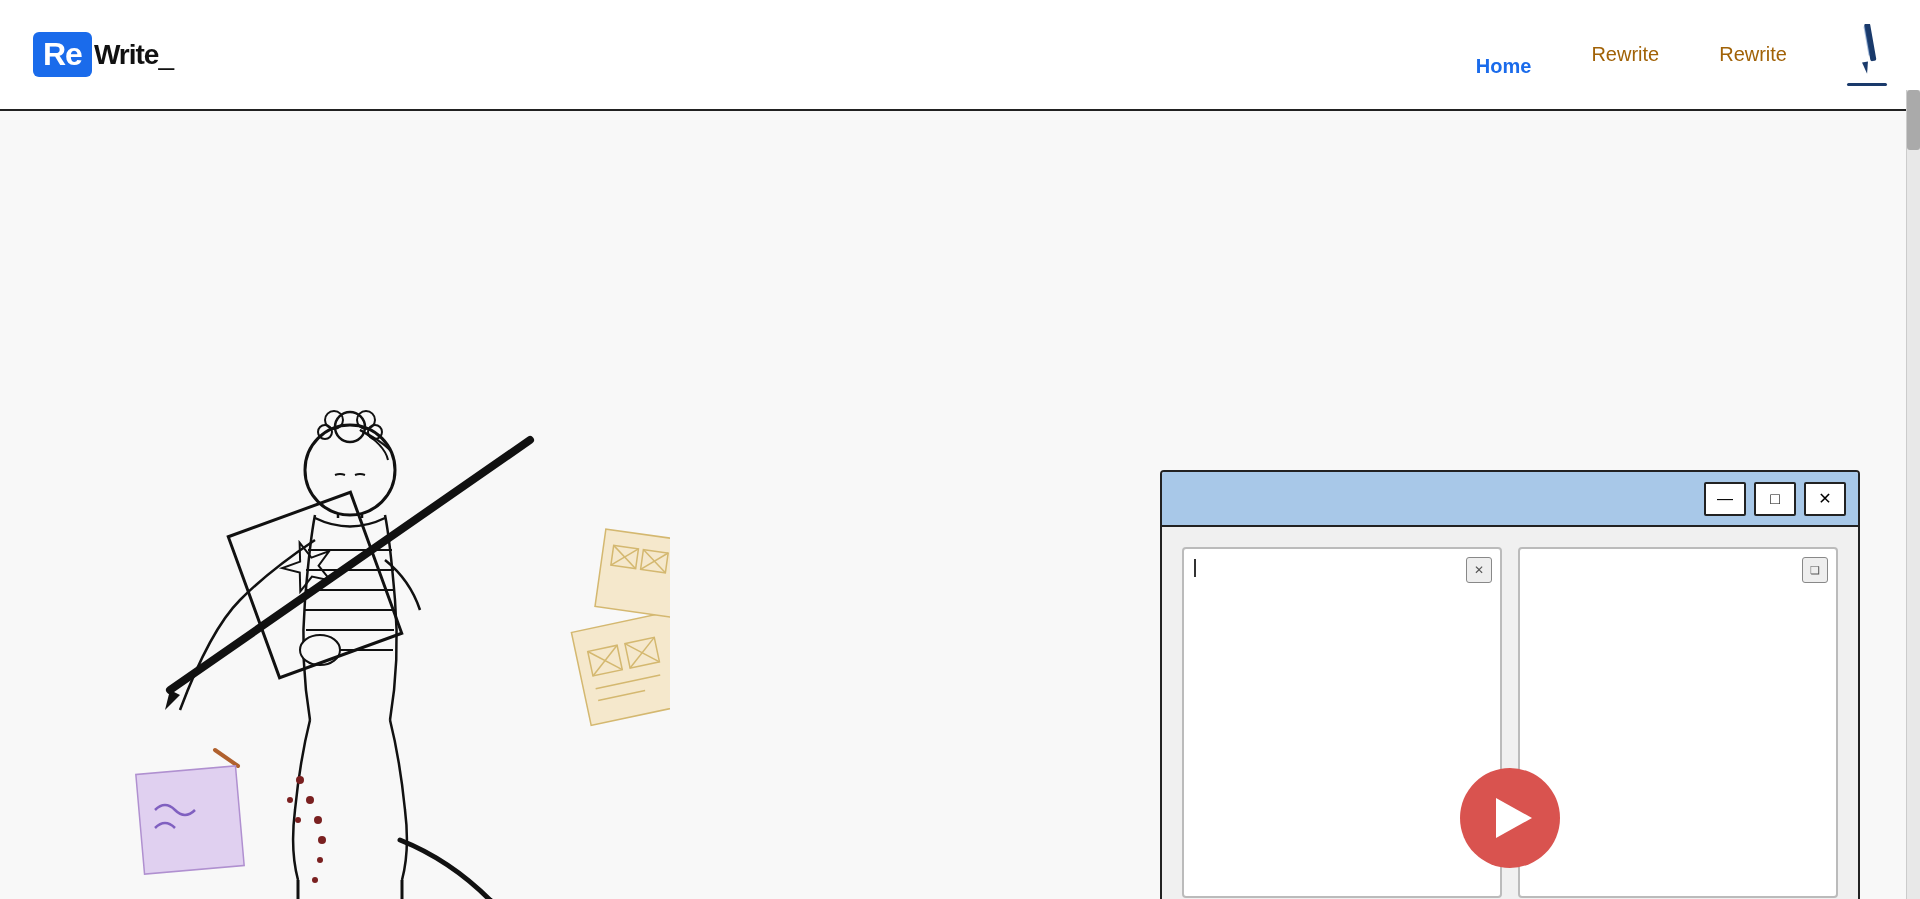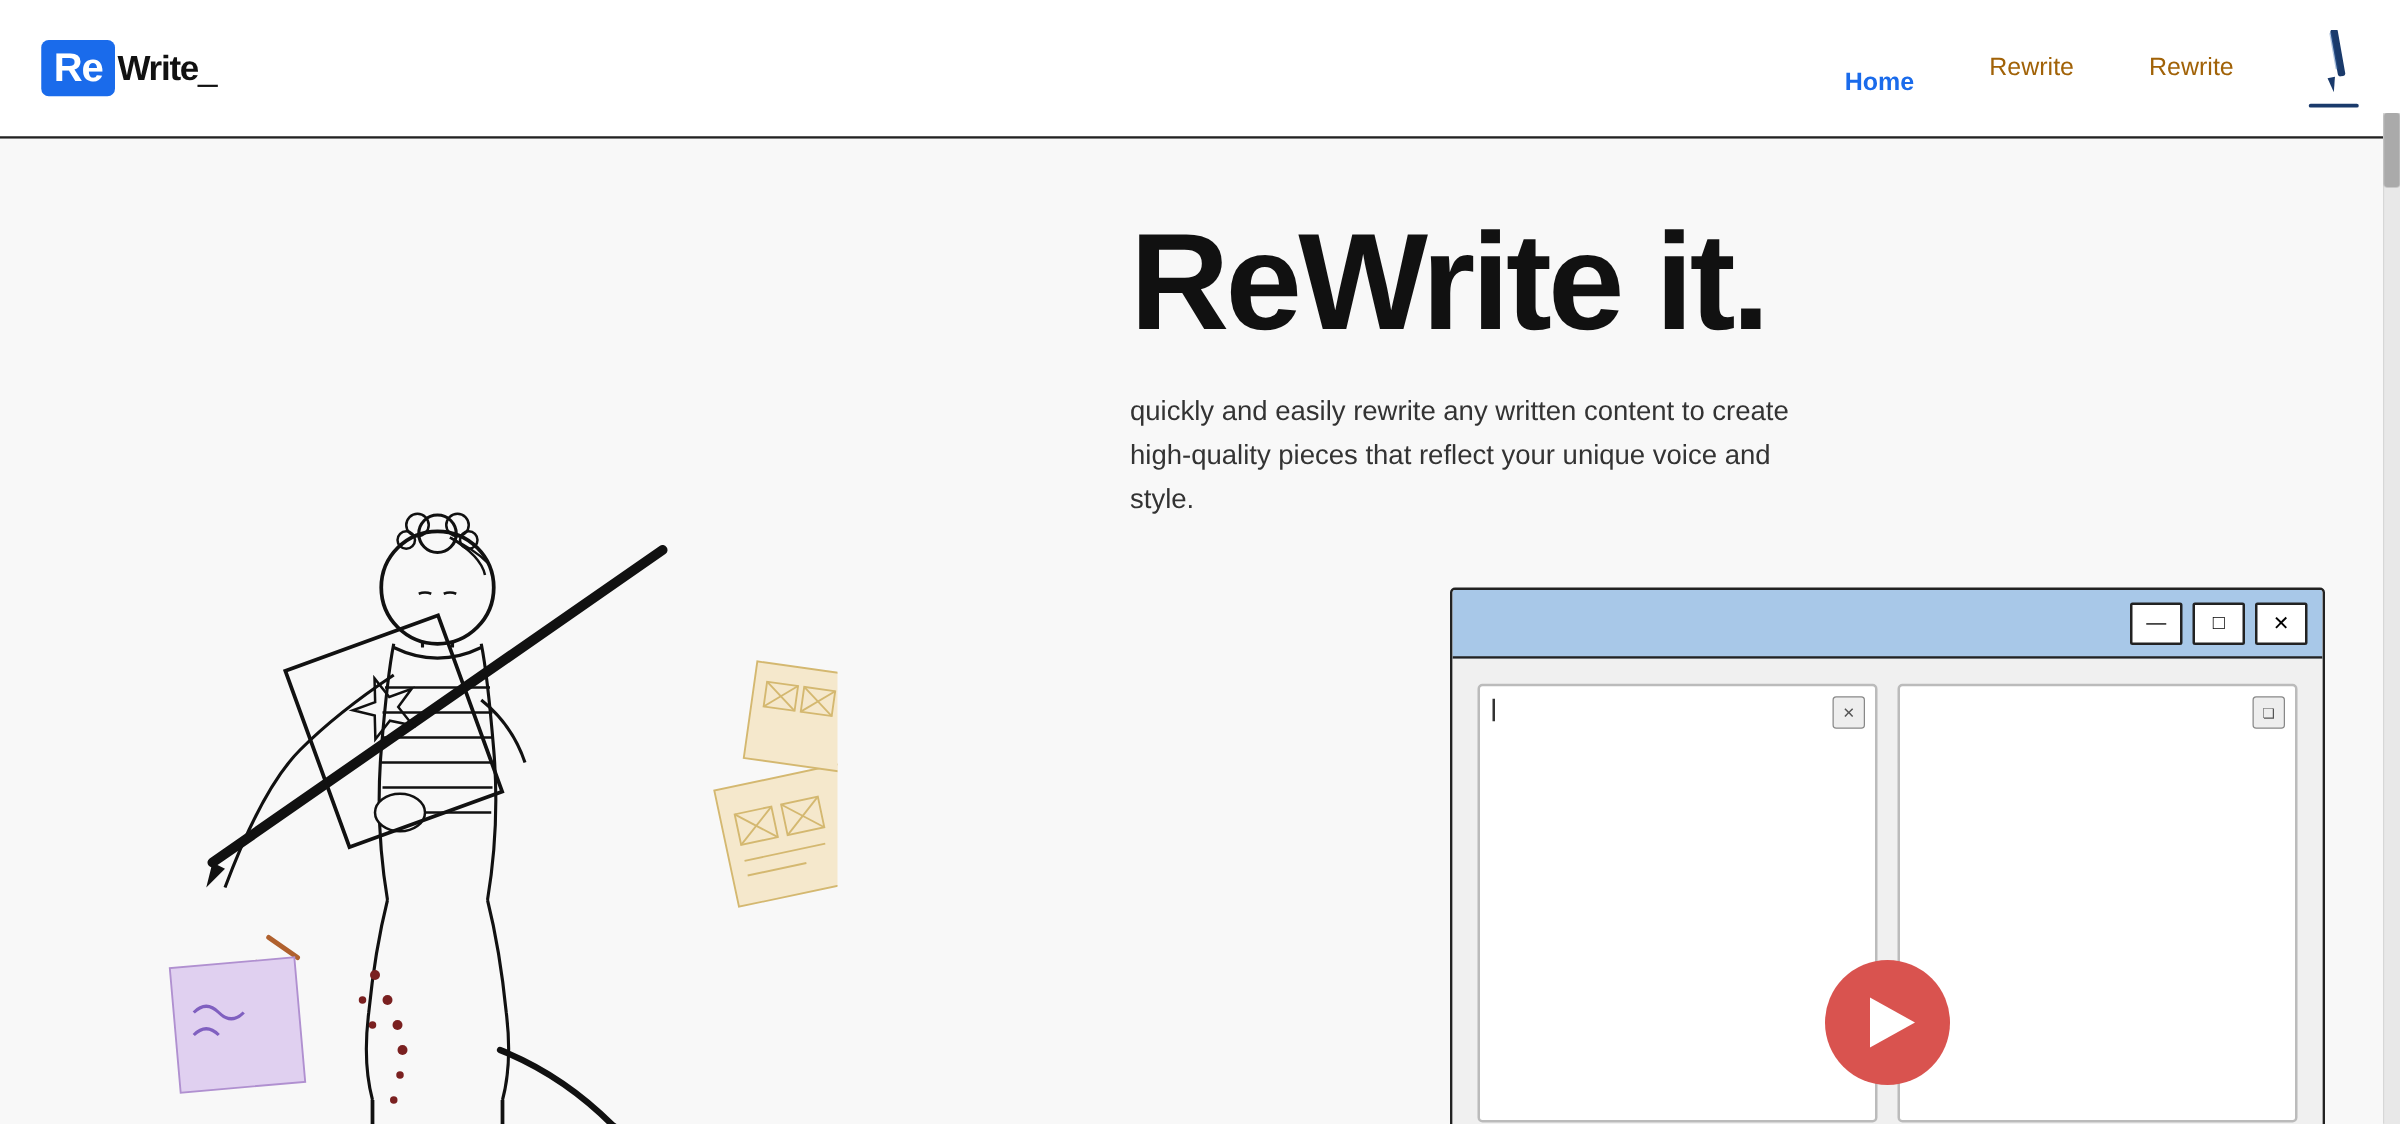--- a/index.html
+++ b/index.html
@@ -293,24 +293,20 @@
 
         <rect x="15" y="2" width="2" height="30" rx="1" fill="#3a6aab" transform="rotate(-10 16 0)" opacity="0.4"></rect>
       </svg>
       <div class="pen-base"></div>
     </div>
   </div>
 </nav>
 
 <section class="hero">
 
-  <div class="hero-text">
-    <h1 class="hero-title">ReWrite it.</h1>
-    <p class="hero-subtitle">quickly and easily rewrite any written content to create high-quality pieces that reflect your unique voice and style.</p>
-  </div>
 
   <div class="illustration-area">
 
     <div class="person-illustration">
       <svg viewBox="0 0 620 580" fill="none" xmlns="http://www.w3.org/2000/svg" style="width:100%;height:100%;">
 
         <circle cx="300" cy="130" r="45" stroke="#111" stroke-width="3" fill="none"></circle>
 
         <circle cx="300" cy="87" r="15" stroke="#111" stroke-width="2.5" fill="none"></circle>
         <circle cx="284" cy="80" r="9" stroke="#111" stroke-width="2" fill="none"></circle>

